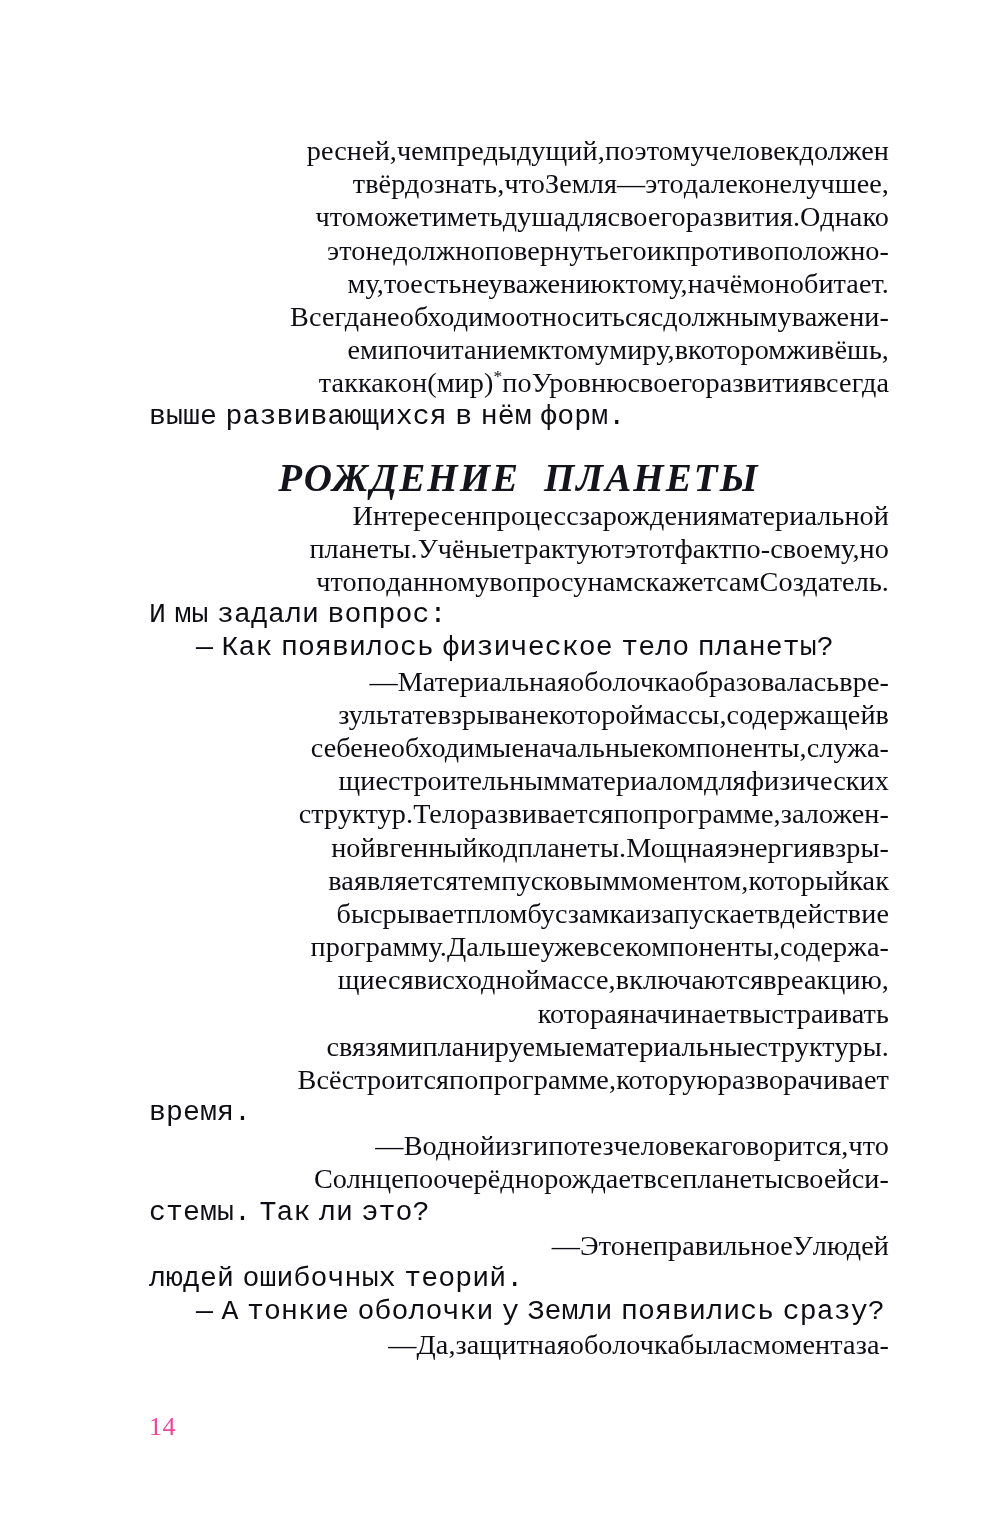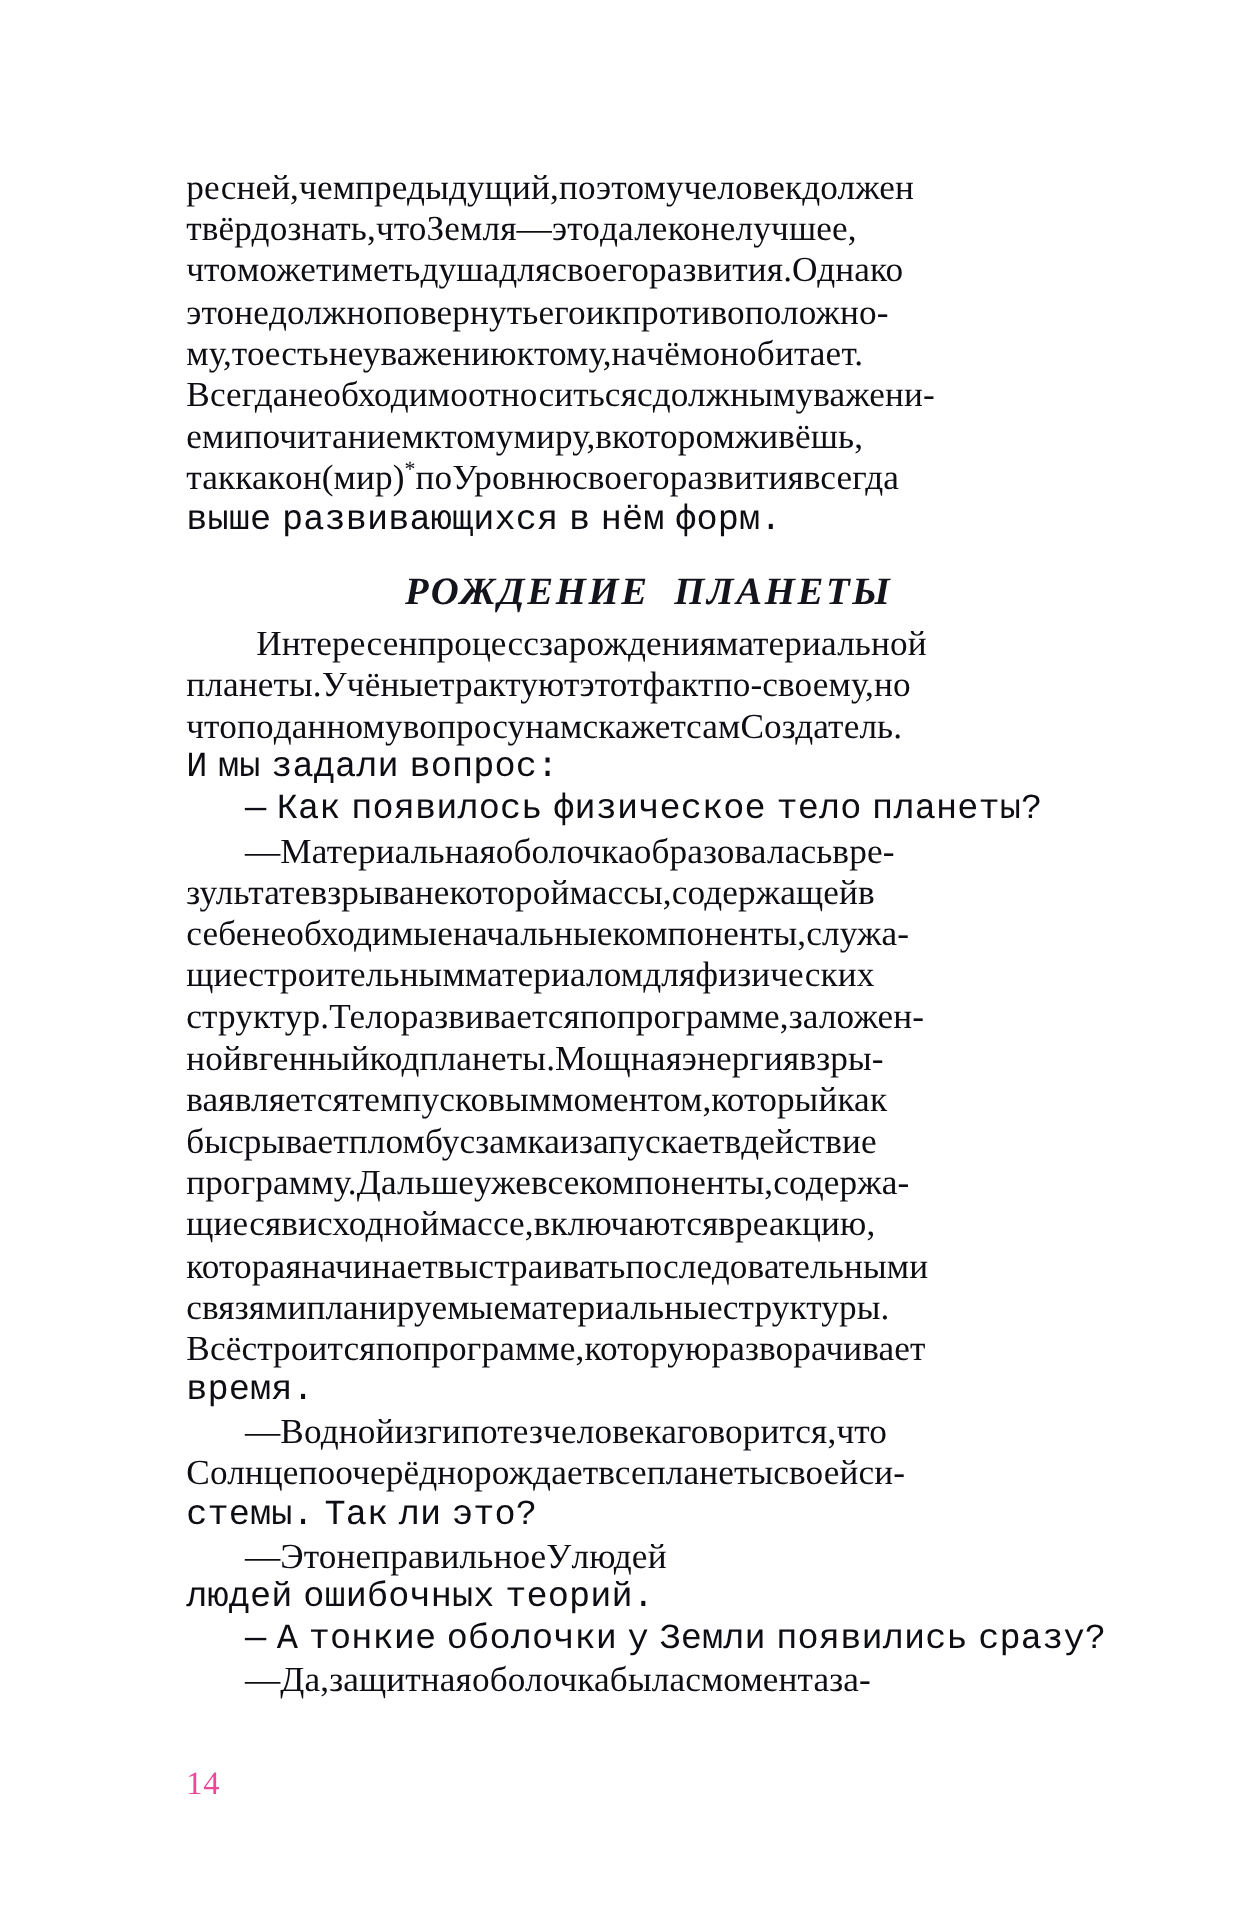--- a/index.html
+++ b/index.html
@@ -40,21 +40,21 @@
     font-size: 28.2px;
     line-height: 33.2px;
     height: 33.2px;
     white-space: nowrap;
     font-weight: 400;
     letter-spacing: 0.1px;
     color: #0d0d14;
   }
   
   .ln.j {
-    justify-content: flex-start;
+    justify-content: flex-end;
   }
   
   .ln.f {
     justify-content: flex-start;
     font-family: Liberation Mono, monospace;
   }
   .ln.f .w + .w {
     margin-left: 0.30em;
   }
   .ln .w {
@@ -84,21 +84,21 @@
 
   .chapter-heading {
     position: absolute;
     left: 149px;
     top: 455px;
     width: 740px;
     text-align: center;
     font-family: "Liberation Serif", "DejaVu Serif", serif;
     font-style: italic;
     font-weight: 700;
-    font-size: 31px;
+    font-size: 39px;
     letter-spacing: 2.1px;
     color: #14141c;
     white-space: pre;
   }
 
   .folio {
     position: absolute;
     left: 149px;
     top: 1412px;
     font-family: "Liberation Serif", "DejaVu Serif", serif;
@@ -337,21 +337,20 @@
           <span class="w">исходной</span>
           <span class="w">массе,</span>
           <span class="w">включаются</span>
           <span class="w">в</span>
           <span class="w">реакцию,</span>
         </div>
         <div class="ln j">
           <span class="w">которая</span>
           <span class="w">начинает</span>
           <span class="w">выстраивать</span>
-          <span class="w">последовательными</span>
         </div>
         <div class="ln j">
           <span class="w">связями</span>
           <span class="w">планируемые</span>
           <span class="w">материальные</span>
           <span class="w">структуры.</span>
         </div>
         <div class="ln j">
           <span class="w">Всё</span>
           <span class="w">строится</span>

